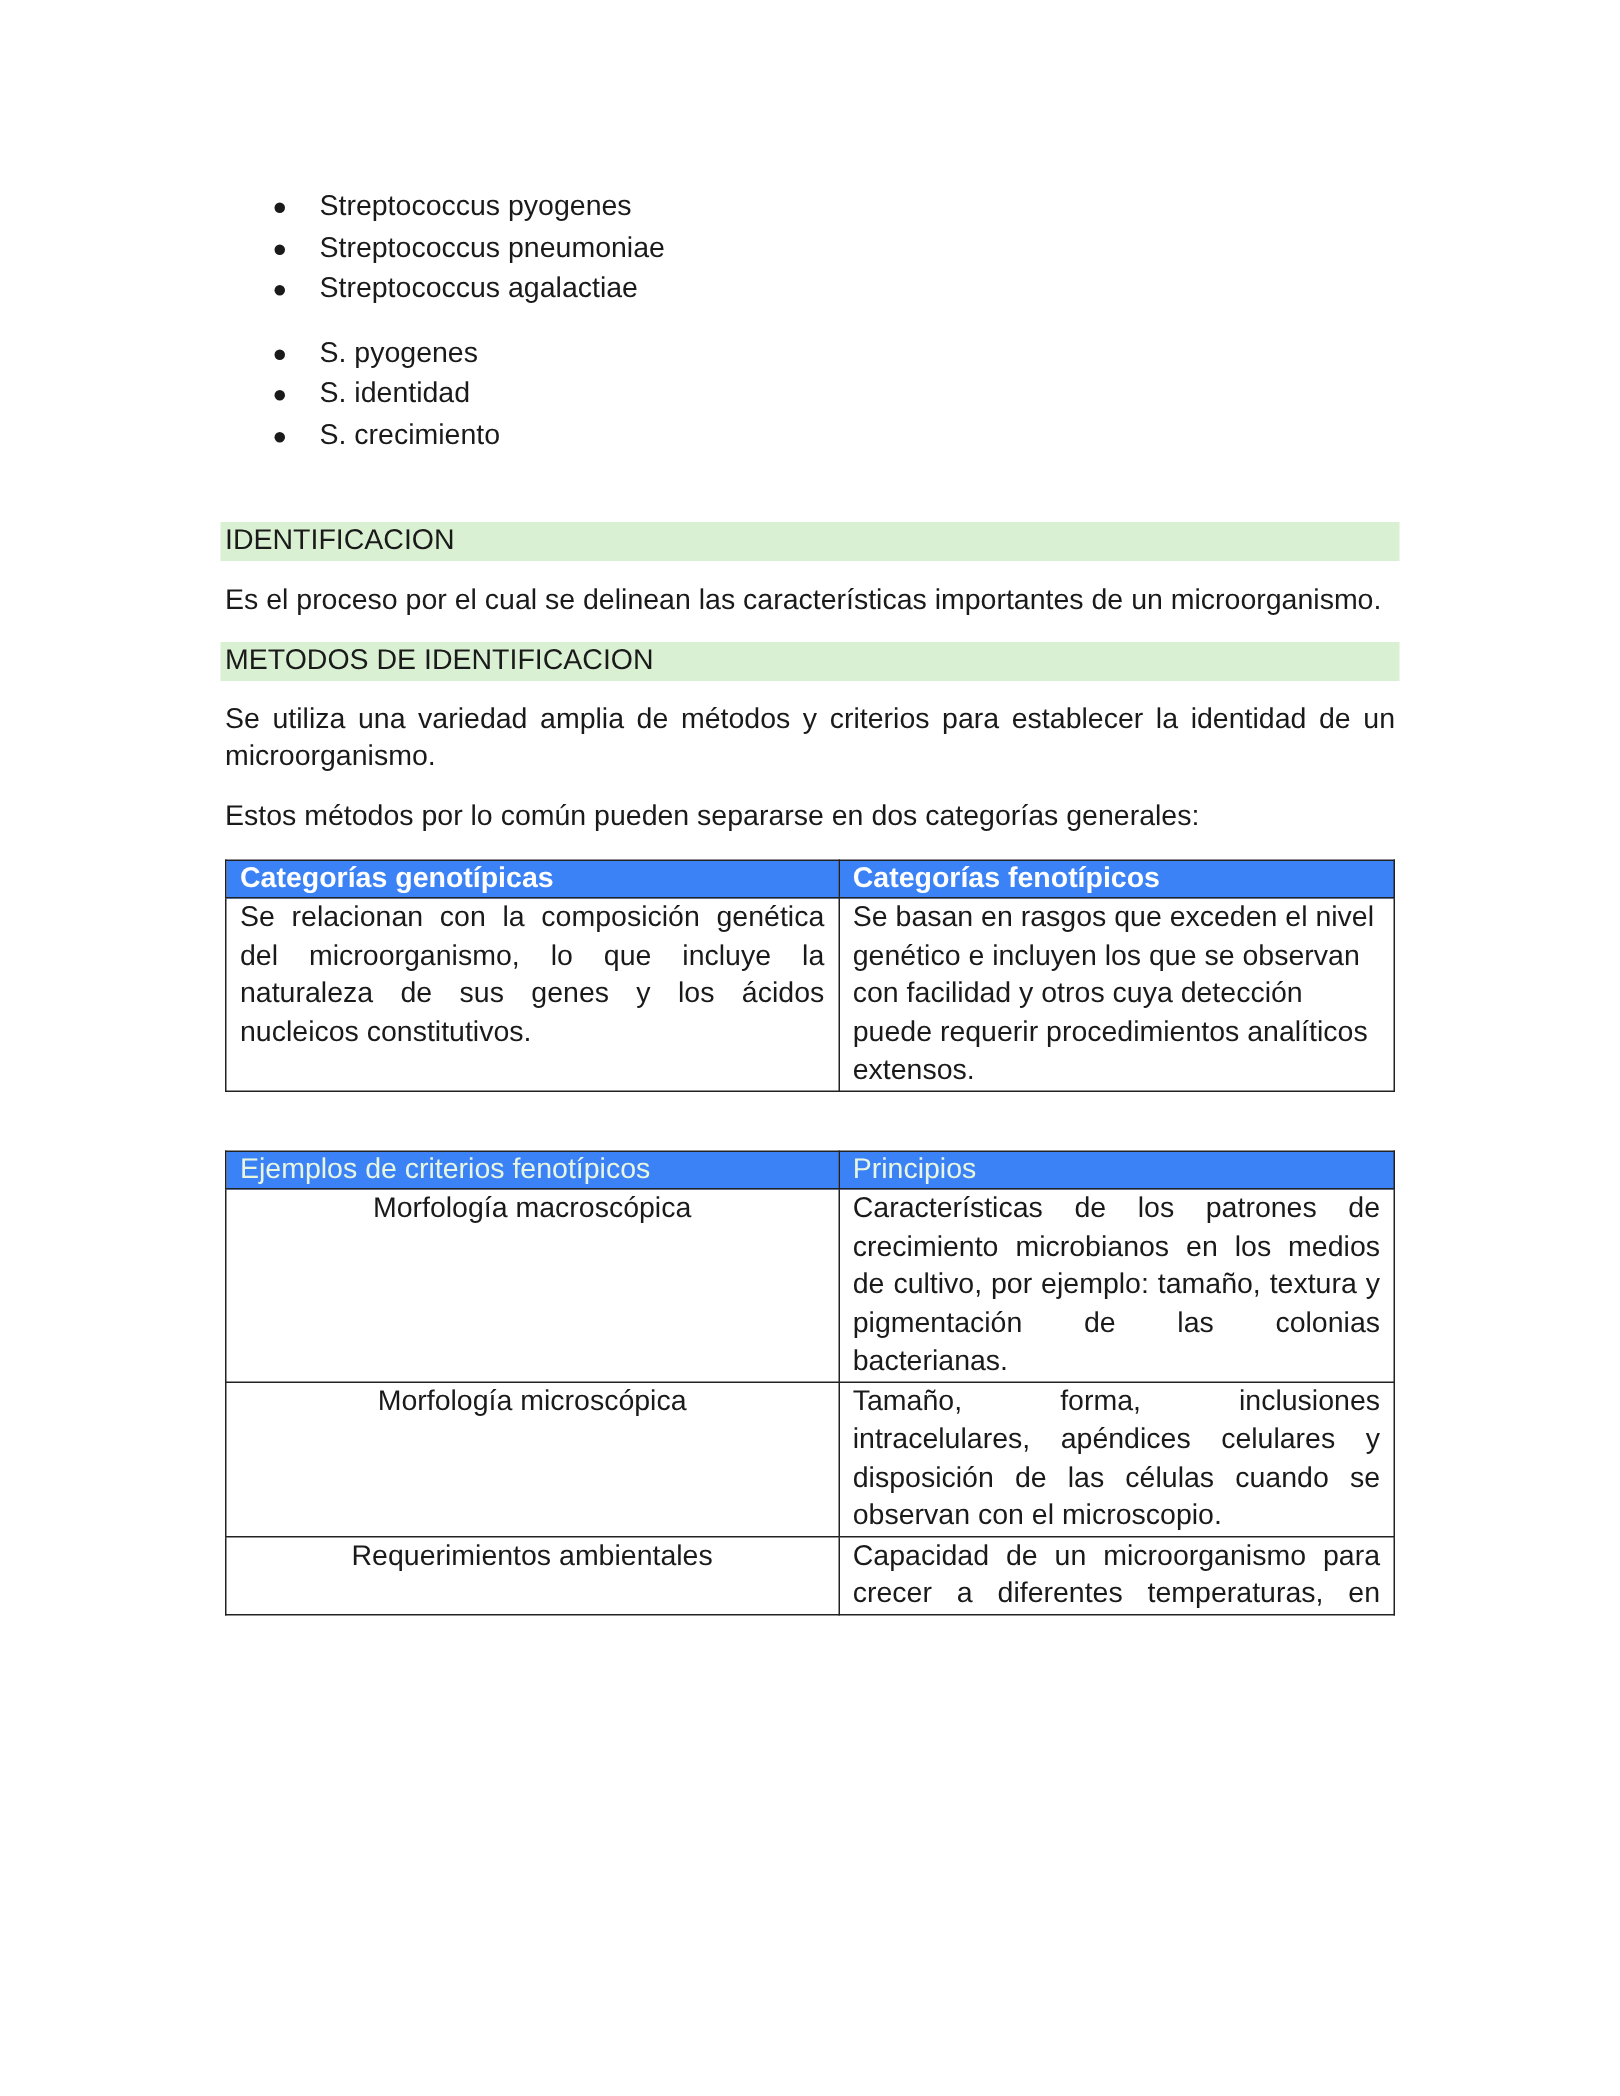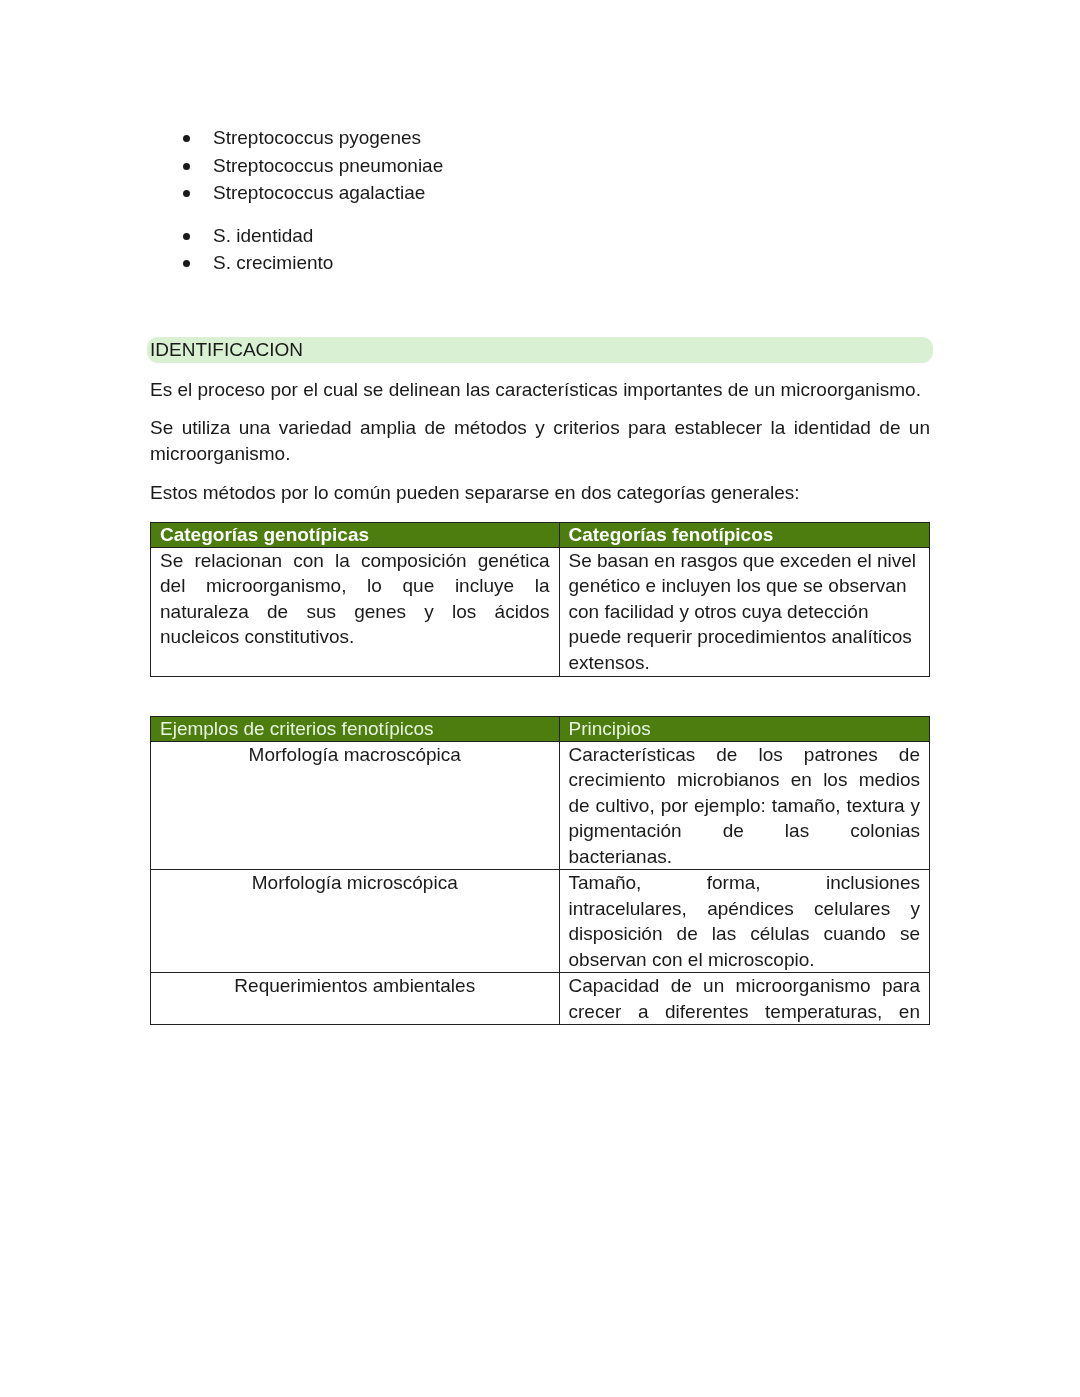--- a/index.html
+++ b/index.html
@@ -60,21 +60,21 @@
       width: 780px;
       table-layout: fixed;
     }
     table.grid td, table.grid th {
       border: 1.5px solid #222;
       vertical-align: top;
       padding: 0 9px;
       line-height: 25.5px;
     }
     table.grid th {
-      background: #4d7c0f;
+      background: #3b82f6;
       color: #ffffff;
       text-align: left;
       height: 24px;
       line-height: 24px;
     }
     table.grid th.bold {
       font-weight: bold;
     }
     table.grid th.light {
       font-weight: normal;
@@ -93,28 +93,30 @@
 <div class="page">
 
   <ul class="bullets">
     <li><span class="dot"></span><span>Streptococcus pyogenes</span></li>
     <li><span class="dot"></span><span>Streptococcus pneumoniae</span></li>
     <li><span class="dot"></span><span>Streptococcus agalactiae</span></li>
   </ul>
 
 
   <ul class="bullets" style="margin-top:15px;">
+    <li><span class="dot"></span><span>S. pyogenes</span></li>
     <li><span class="dot"></span><span>S. identidad</span></li>
     <li><span class="dot"></span><span>S. crecimiento</span></li>
   </ul>
 
-  <div class="band" style="margin-top:60px;border-radius:11px;">IDENTIFICACION</div>
+  <div class="band" style="margin-top:44px;">IDENTIFICACION</div>
 
   <p class="para" style="margin-top:14px;">Es el proceso por el cual se delinean las características importantes de un microorganismo.</p>
 
+  <div class="band" style="margin-top:14px;">METODOS DE IDENTIFICACION</div>
 
   <p class="para" style="margin-top:13px;">Se utiliza una variedad amplia de métodos y criterios para establecer la identidad de un microorganismo.</p>
   <p class="para" style="margin-top:14px;">Estos métodos por lo común pueden separarse en dos categorías generales:</p>
 
   <table class="grid" style="margin-top:16px;">
     <tbody>
         <tr>
       <th class="bold" style="width:50%;">Categorías genotípicas</th>
       <th class="bold">Categorías fenotípicos</th>
     </tr>

